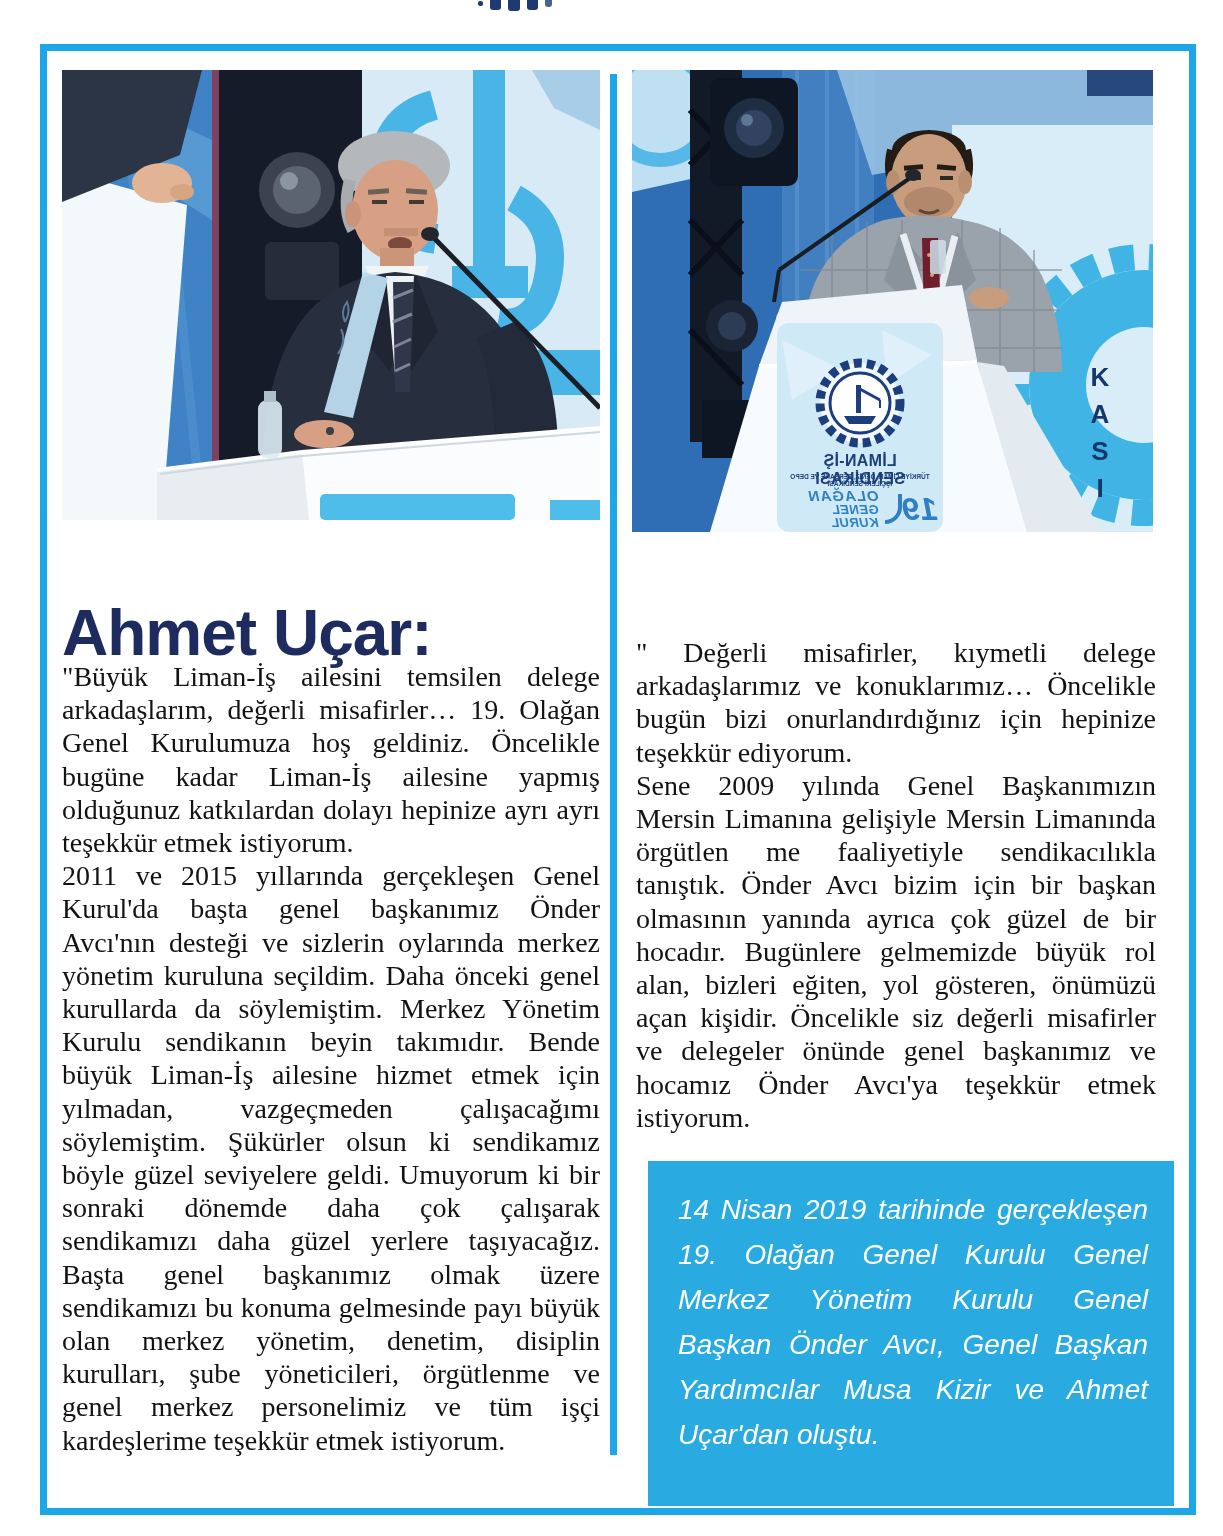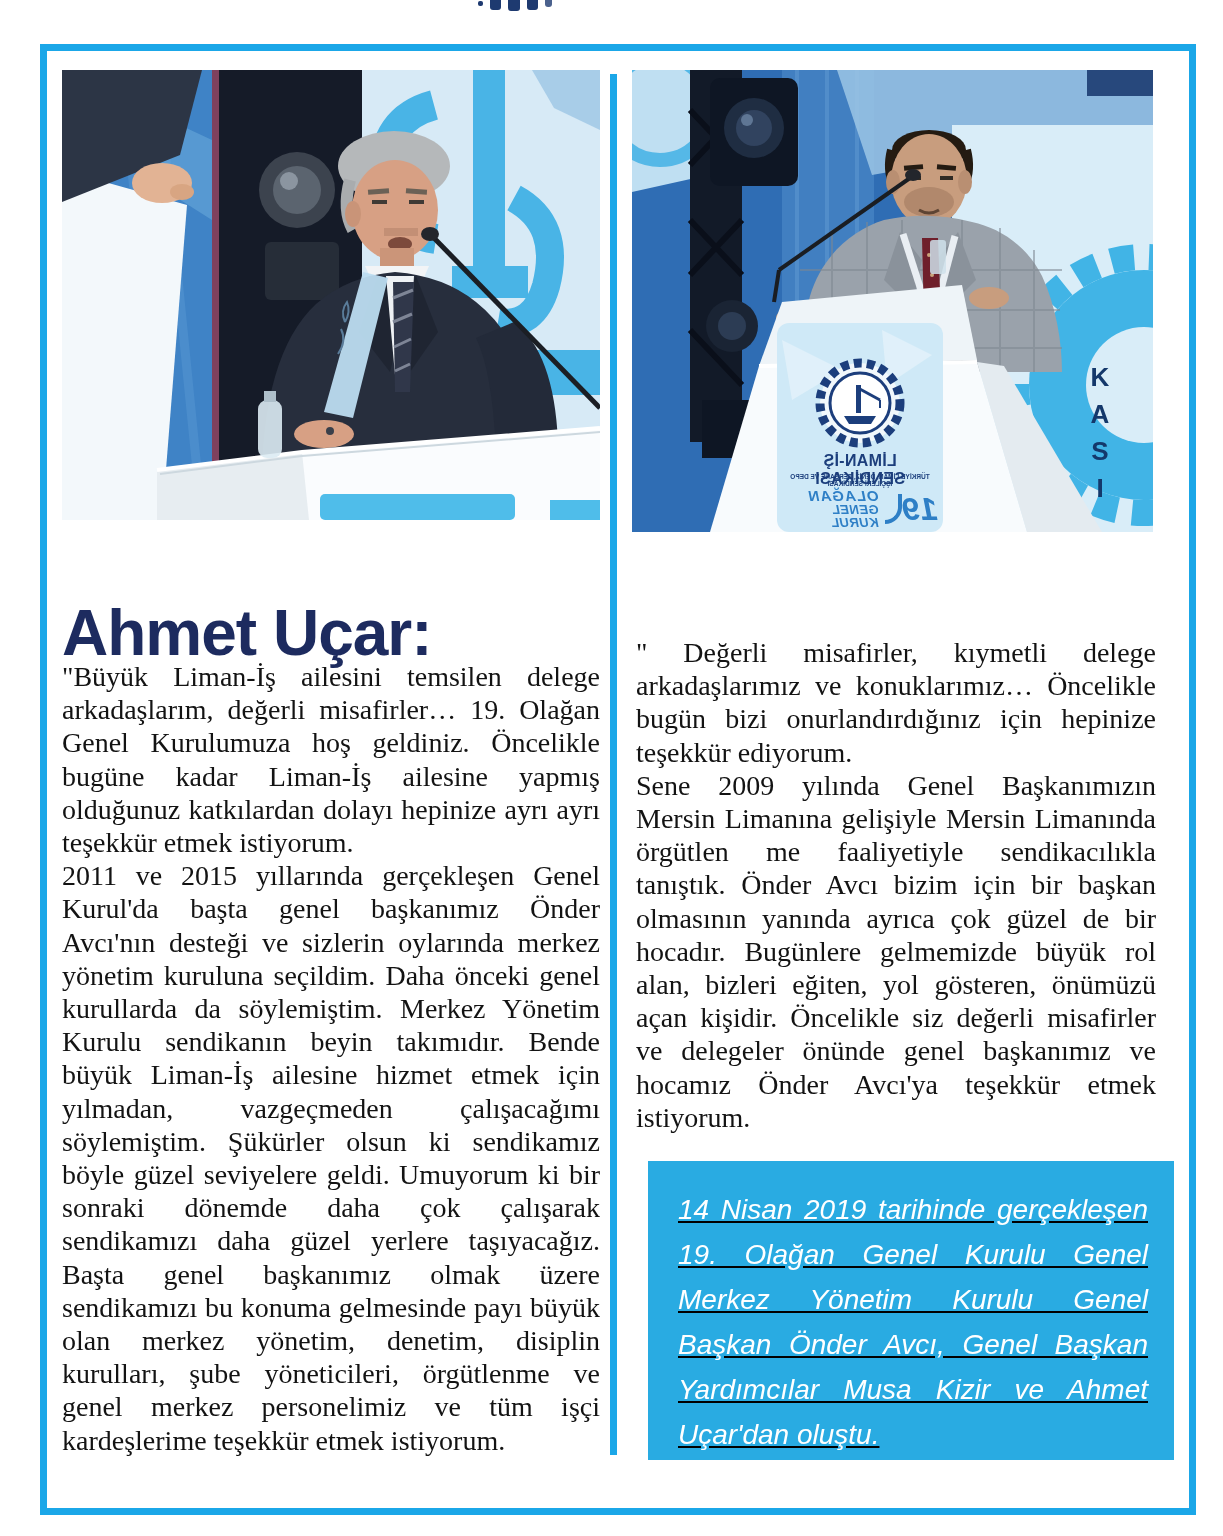--- a/index.html
+++ b/index.html
@@ -30,22 +30,22 @@
            color:#1d2b5f;font-size:64px;line-height:1;letter-spacing:-1px;text-align:right;}
   .heading-left{left:62px;top:558px;}
   .heading-right{left:648px;top:530px;}
 
   .body-col{position:absolute;color:#131313;}
   .body-left{left:62px;top:660px;width:538px;}
   .body-right{left:636px;top:636px;width:520px;}
   .body-col p{margin:0;font-size:28px;line-height:33.2px;text-align:justify;}
 
   
-  .callout{position:absolute;left:648px;top:1161px;width:526px;height:299px;
-           background:#29abe2;box-sizing:border-box;padding:26px 26px 0 30px;text-decoration:underline;}
+  .callout{position:absolute;left:648px;top:1161px;width:526px;height:345px;
+           background:#29abe2;box-sizing:border-box;padding:26px 26px 0 30px;}
   .callout p{margin:0;font-family:"Liberation Sans",sans-serif;font-style:italic;
              font-size:28px;line-height:45px;color:#ffffff;text-align:justify;}
 
   
   .overlay{position:absolute;font-family:"Liberation Sans",sans-serif;}
   .mirrored{transform:scaleX(-1);}
   .union-name{left:145px;top:382px;width:166px;text-align:center;font-weight:700;
               font-size:16px;letter-spacing:.3px;color:#1c3e7c;}
   .union-sub{left:145px;top:403px;width:166px;text-align:center;font-weight:700;
              font-size:6.5px;color:#1c3e7c;}

